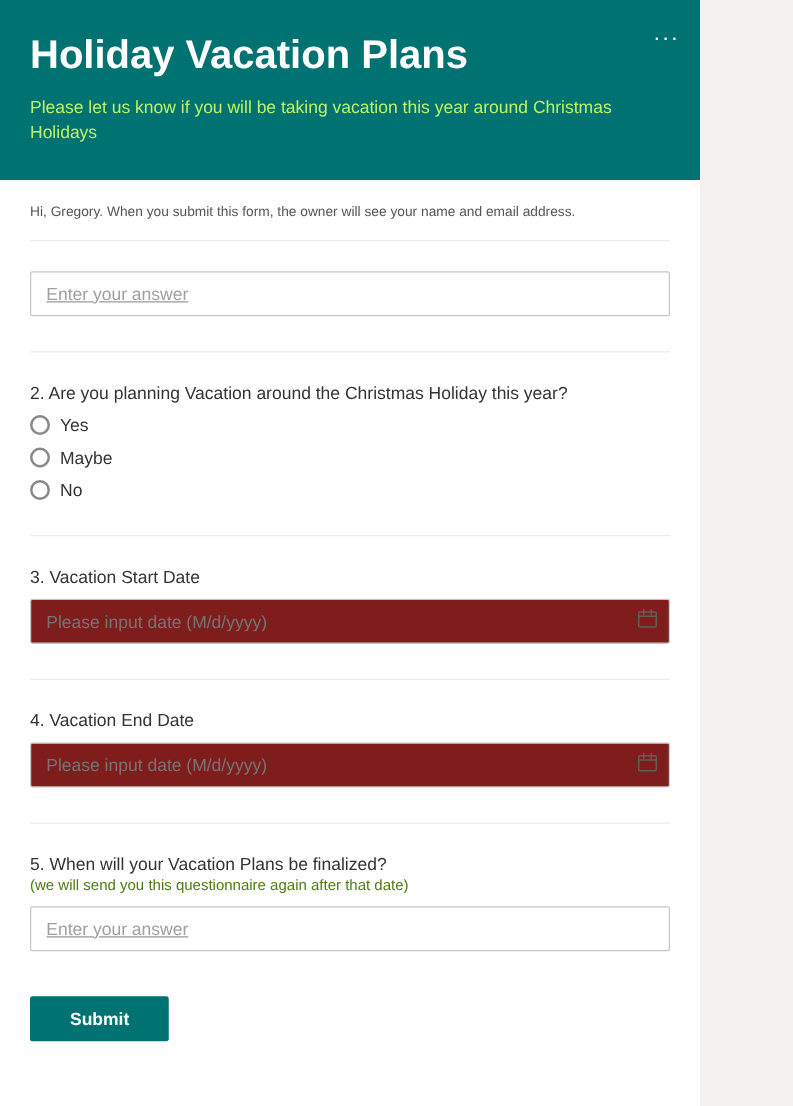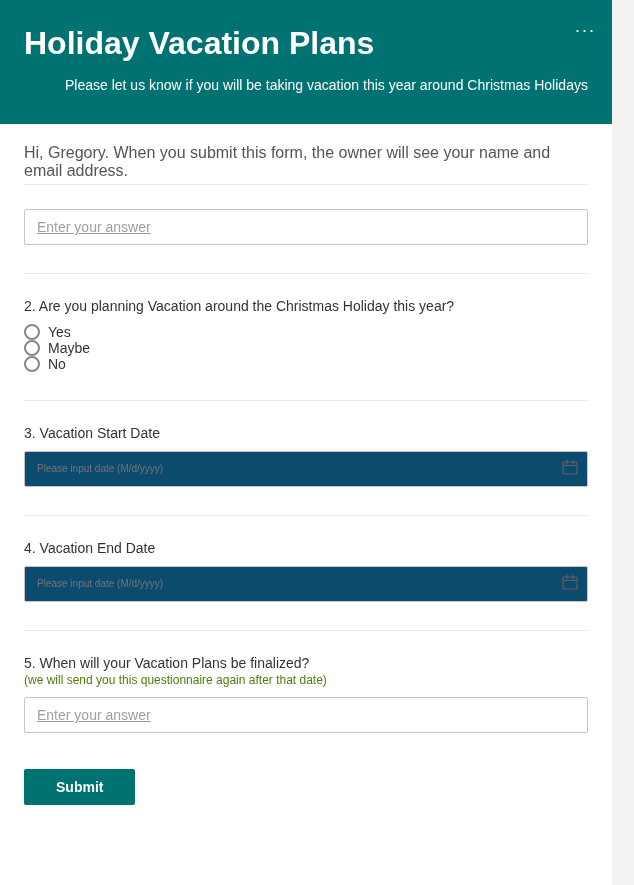--- a/index.html
+++ b/index.html
@@ -9,21 +9,21 @@
     }
 
     body {
       font-family: 'Segoe UI', Arial, sans-serif;
       background: #f3f2f1;
       min-height: 885px;
       width: 634px;
     }
 
     .page-wrapper {
-      width: 612px;
+      width: 560px;
       min-height: 885px;
       background: #ffffff;
       display: flex;
       flex-direction: column;
     }
 
     .header {
       background: #007272;
       padding: 24px 24px 28px 24px;
       position: relative;
@@ -31,48 +31,47 @@
 
     .header-title {
       color: #ffffff;
       font-size: 32px;
       font-weight: 600;
       margin-bottom: 14px;
       line-height: 1.2;
     }
 
     .header-subtitle {
-      color: #ffffff;
+      color: #bef264;
       font-size: 14px;
       font-weight: 400;
       line-height: 1.4;
-      margin-left: 41px;
     }
 
     .header-menu {
       position: absolute;
       top: 16px;
       right: 16px;
       color: #ffffff;
       font-size: 18px;
       letter-spacing: 2px;
       cursor: pointer;
     }
 
     .form-body {
       background: #ffffff;
       padding: 20px 24px 32px 24px;
       flex: 1;
     }
 
     .info-text {
-      font-size: 16px;
+      font-size: 11px;
       color: #555555;
       margin-bottom: 24px;
-      padding-bottom: 4px;
+      padding-bottom: 16px;
       border-bottom: 1px solid #edebe9;
     }
 
     .question-block {
       margin-bottom: 28px;
     }
 
     .question-label {
       font-size: 14px;
       color: #333333;
@@ -109,40 +108,41 @@
     .date-input-wrapper {
       position: relative;
       width: 100%;
     }
 
     .date-input {
       width: 100%;
       border: 1px solid #c8c6c4;
       border-radius: 2px;
       padding: 8px 40px 8px 12px;
-      font-size: 10px;
+      font-size: 14px;
       color: #a19f9d;
       outline: none;
-      background: #0c4a6e;
+      background: #7f1d1d;
       height: 36px;
     }
 
     .date-icon {
       position: absolute;
       right: 10px;
       top: 50%;
       transform: translateY(-50%);
       color: #605e5c;
       font-size: 16px;
       pointer-events: none;
     }
 
     .radio-group {
       display: flex;
       flex-direction: column;
+      gap: 10px;
       margin-top: 4px;
     }
 
     .radio-option {
       display: flex;
       align-items: center;
       gap: 8px;
       cursor: pointer;
     }
 

